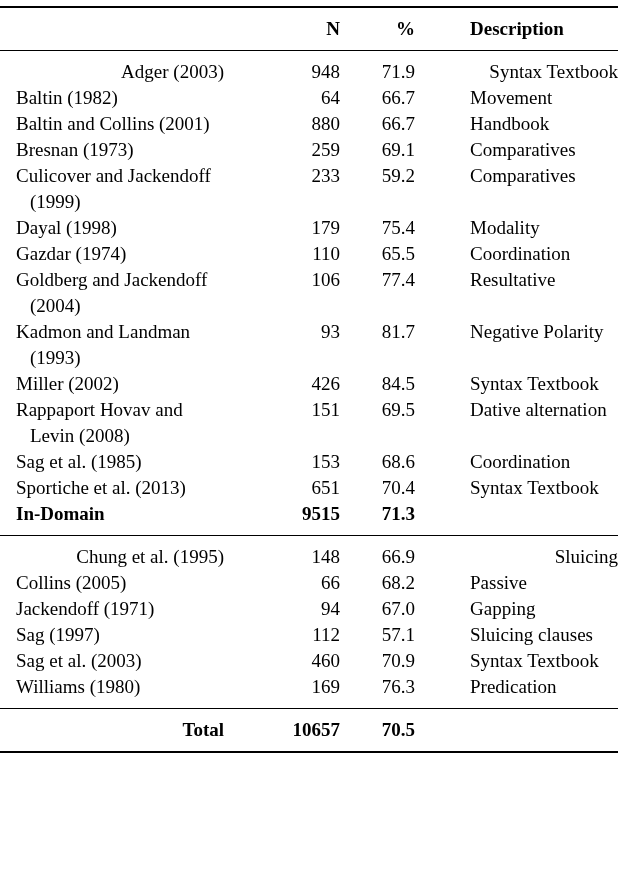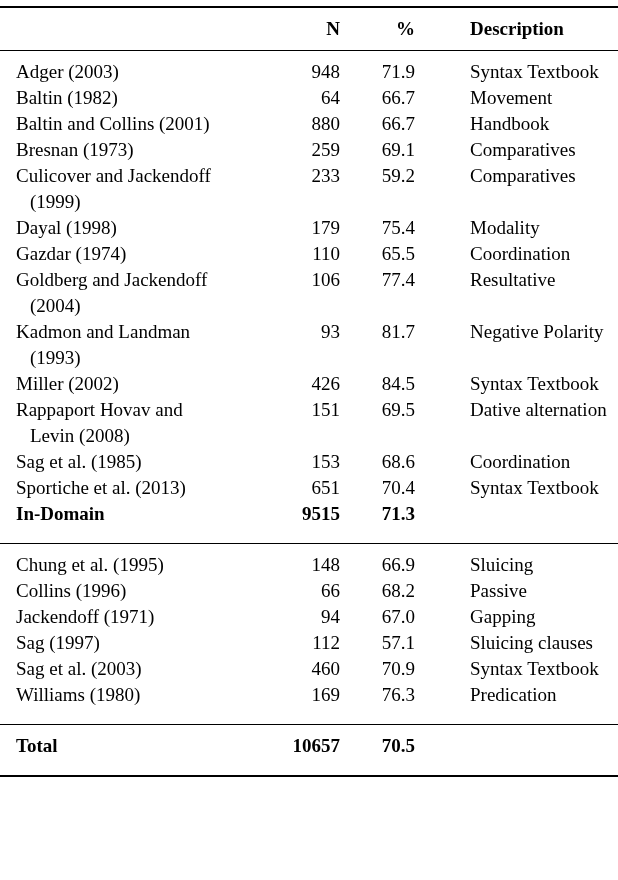--- a/index.html
+++ b/index.html
@@ -32,22 +32,22 @@
   }
   th {
     font-weight: bold;
     padding-top: 8px;
     padding-bottom: 8px;
   }
   .col-source { width: 224px; text-align: left; padding-left: 30px; text-indent: -14px; }
   .col-n      { width: 116px; text-align: right; }
   .col-pct    { width: 75px;  text-align: right; }
   .col-desc   { width: 203px; text-align: left; padding-left: 69px; text-indent: -14px; }
-  tbody tr:first-child td { padding-top: 8px; }
-  tbody tr:last-child td  { padding-bottom: 16px; margin-left: 40px; }
+  tbody tr:first-child td { padding-top: 8px; text-align: right; }
+  tbody tr:last-child td  { padding-bottom: 8px; margin-left: 40px; }
   tr.bold td { font-weight: bold; }
 </style>
 </head>
 <body>
 
 <table>
   <colgroup>
     <col style="width:224px">
     <col style="width:116px">
     <col style="width:75px">
@@ -148,21 +148,21 @@
       </tr>
     </tbody>
   <tbody>
       <tr>
         <td class="col-source">Chung et al. (1995)</td>
         <td class="col-n">148</td>
         <td class="col-pct">66.9</td>
         <td class="col-desc">Sluicing</td>
       </tr>
       <tr>
-        <td class="col-source">Collins (1996)</td>
+        <td class="col-source">Collins (2005)</td>
         <td class="col-n">66</td>
         <td class="col-pct">68.2</td>
         <td class="col-desc">Passive</td>
       </tr>
       <tr>
         <td class="col-source">Jackendoff (1971)</td>
         <td class="col-n">94</td>
         <td class="col-pct">67.0</td>
         <td class="col-desc">Gapping</td>
       </tr>

